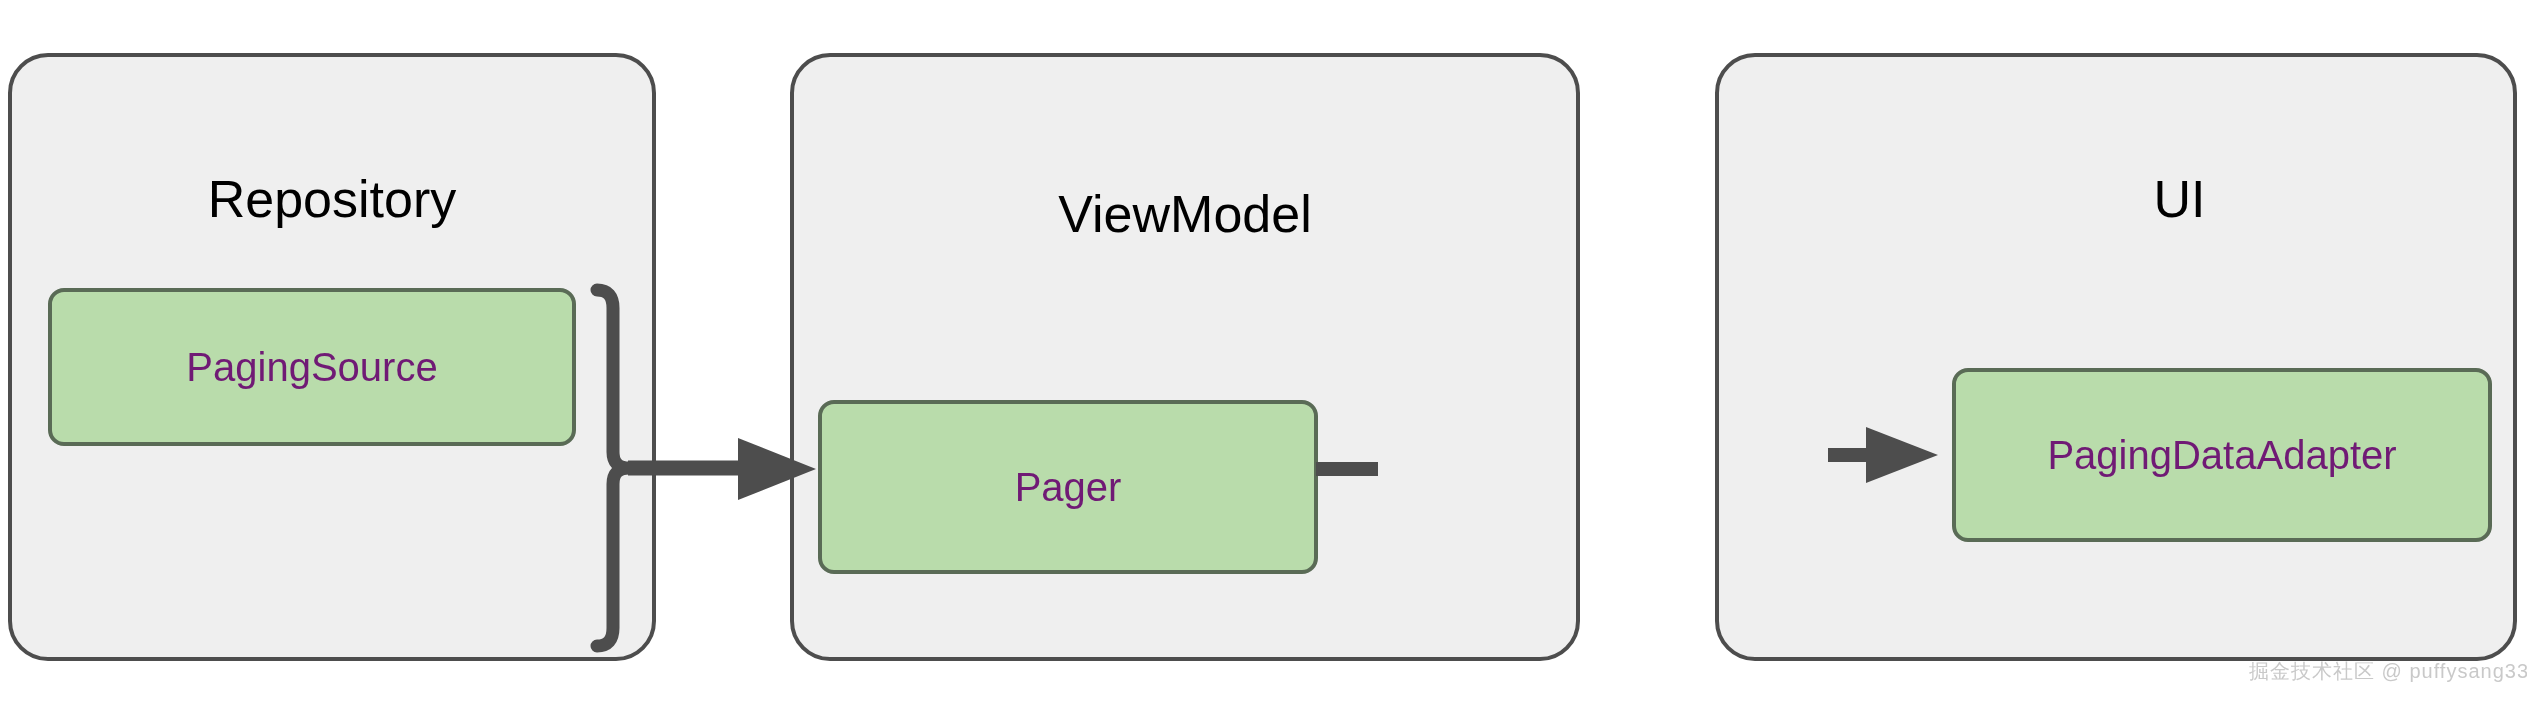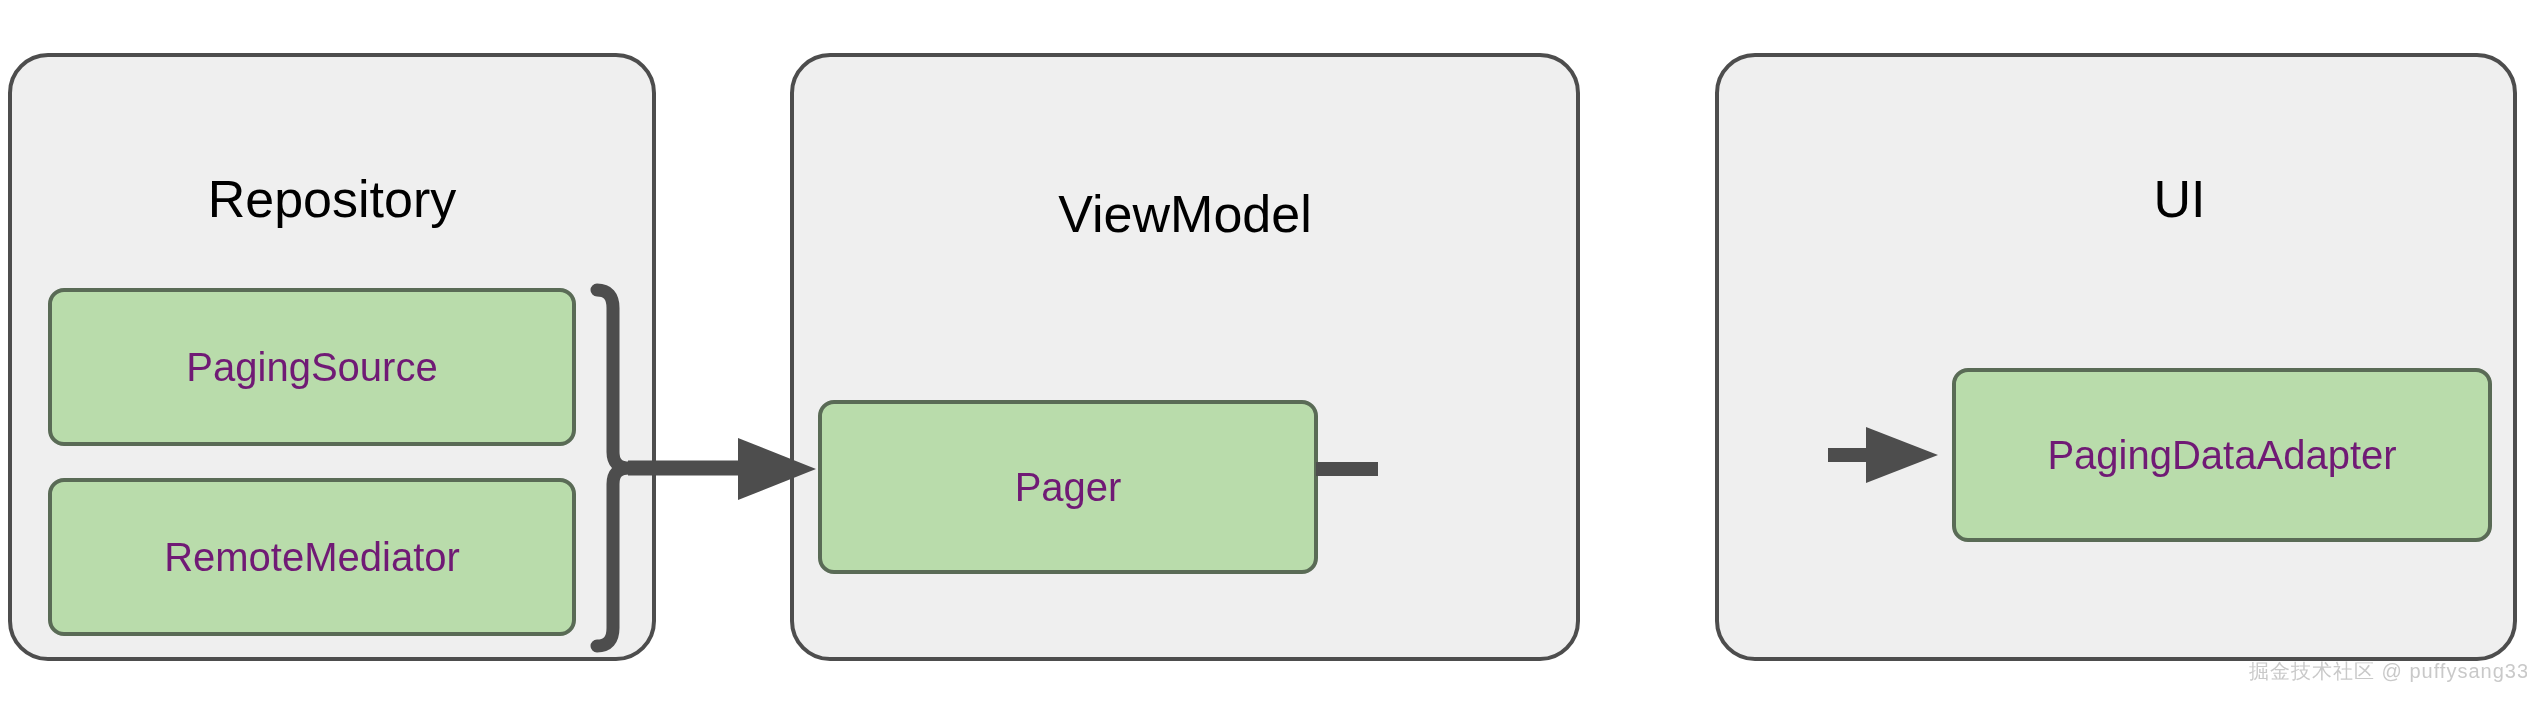--- a/index.html
+++ b/index.html
@@ -85,23 +85,20 @@
 <div id="canvas">
 
   <div class="layer-box" style="left:8px; top:53px; width:648px; height:608px;">
   </div>
   <div class="layer-title" style="left:8px; top:173px; width:648px;">Repository</div>
 
   <div class="node" style="left:48px; top:288px; width:528px; height:158px;">
     <span>PagingSource</span>
   </div>
 
-  <div class="node" style="left:48px; top:478px; width:528px; height:158px;">
-    <span>RemoteMediator</span>
-  </div>
 
   <div class="layer-box" style="left:790px; top:53px; width:790px; height:608px;">
   </div>
   <div class="layer-title" style="left:790px; top:188px; width:790px;">ViewModel</div>
 
   <div class="node" style="left:818px; top:380px; width:500px; height:174px;margin-top:20px;">
     <span>Pager</span>
   </div>
 
   <div class="layer-box" style="left:1715px; top:53px; width:802px; height:608px;">

